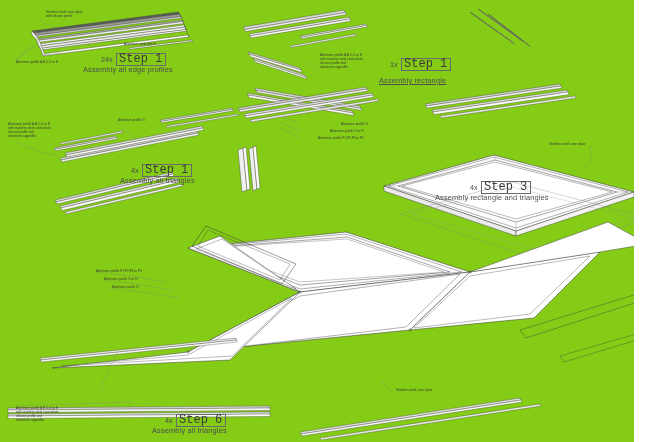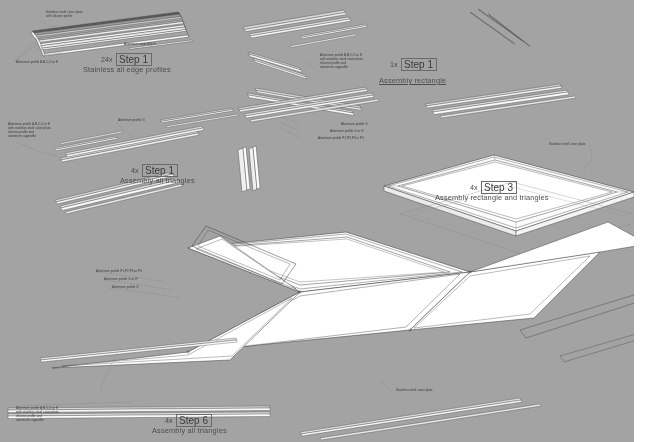--- a/index.html
+++ b/index.html
@@ -7,21 +7,21 @@
     padding: 0;
     background: #ffffff;
   }
   body {
     font-family: "Liberation Sans", sans-serif;
   }
   #sheet {
     position: relative;
     width: 634px;
     height: 442px;
-    background: #a3a3a3;
+    background: #84cc16;
     overflow: hidden;
   }
   #cad {
     position: absolute;
     left: 0;
     top: 0;
     width: 650px;
     height: 442px;
   }
   .lbl {
@@ -40,22 +40,22 @@
     align-items: center;
     gap: 3px;
   }
   .stepcount {
     font-family: "Liberation Sans", sans-serif;
     font-size: 7.2px;
     color: #4a4a4a;
     line-height: 9px;
   }
   .stepbox {
-    font-family: Liberation Sans, sans-serif;
-    font-size: 10px;
+    font-family: Liberation Mono, monospace;
+    font-size: 12px;
     color: #3a3a3a;
     line-height: 9px;
     border: 0.6px solid #6a6a6a;
     padding: 0.5px 2.5px 1px 2.5px;
   }
   .stepcap {
     position: absolute;
     font-family: "Liberation Sans", sans-serif;
     font-size: 7.4px;
     color: #4d4d4d;
@@ -298,21 +298,21 @@
 
   <div class="lbl" style="left:16px; top:406px;">Aluminum profile A,B,C,D or E
 with stainless steel cover plate,
 silicone profile and
 aluminum capprofile</div>
 
   <div class="steprow" style="left:101px; top:53px;">
     <span class="stepcount">24x</span>
     <span class="stepbox">Step 1</span>
   </div>
-  <div class="stepcap" style="left:83px; top:65px;">Stainless all edge profiles</div>
+  <div class="stepcap" style="left:83px; top:65px;">Assembly all edge profiles</div>
 
   <div class="steprow" style="left:390px; top:58px;">
     <span class="stepcount">1x</span>
     <span class="stepbox">Step 1</span>
   </div>
   <div class="stepcap" style="left:379px; top:76px;text-decoration:underline;">Assembly rectangle</div>
 
   <div class="steprow" style="left:131px; top:164px;">
     <span class="stepcount">4x</span>
     <span class="stepbox">Step 1</span>

